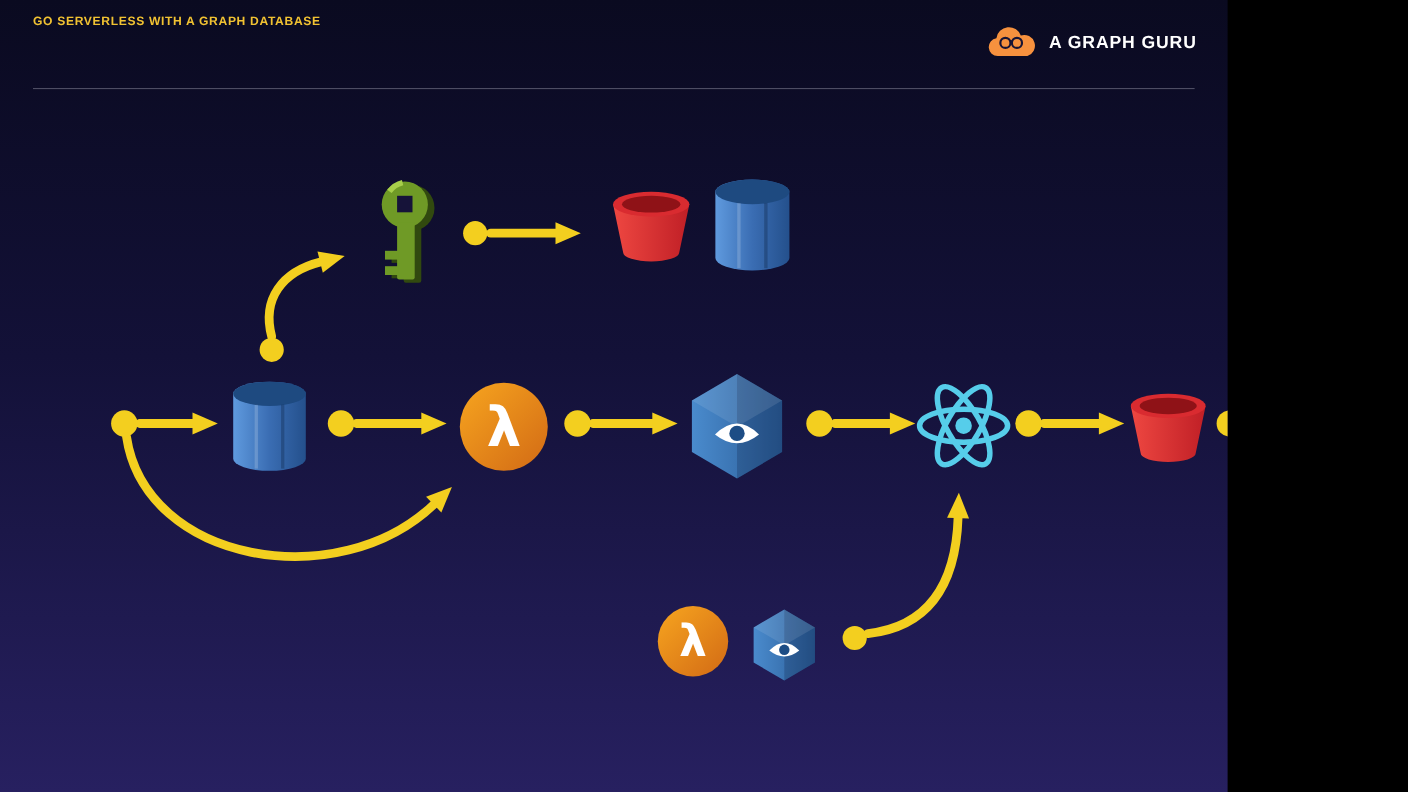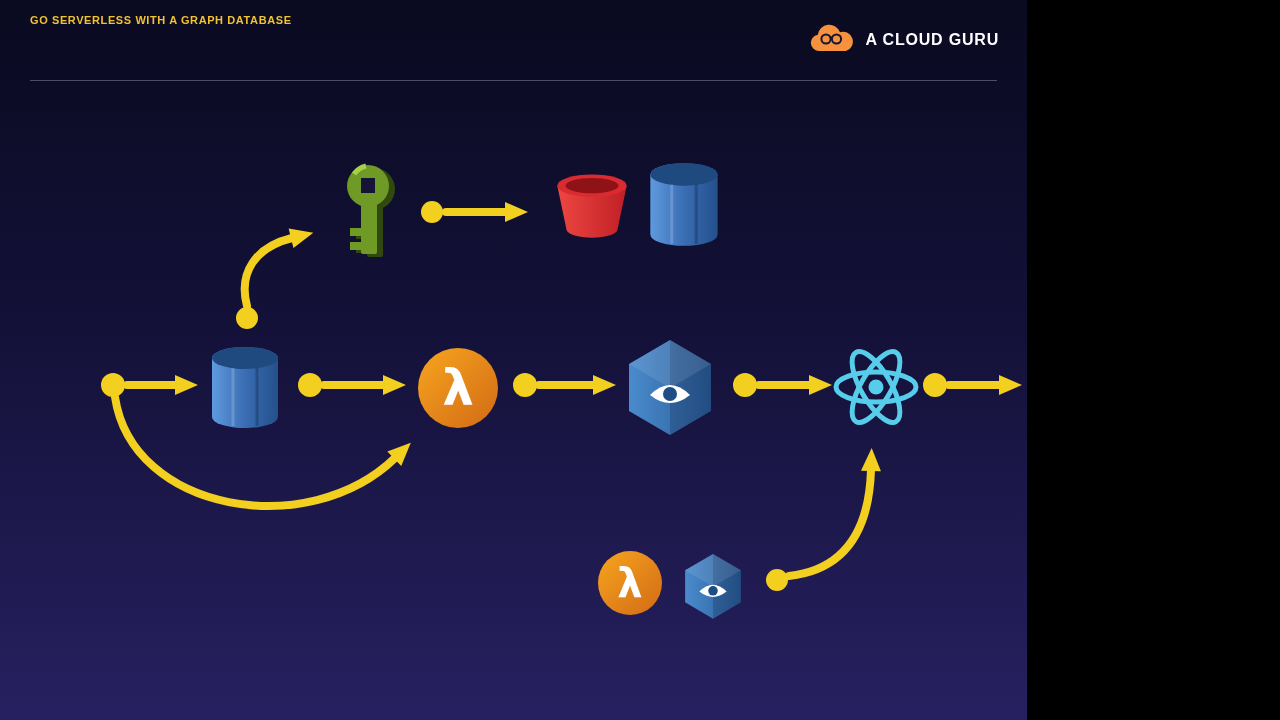--- a/index.html
+++ b/index.html
@@ -1,18 +1,18 @@
 <!DOCTYPE html>
 <html><head>
 <meta charset="utf-8">
 <style>
   html, body { margin: 0; padding: 0; background: #000; }
   .slide {
     position: relative;
-    width: 1027px;
+    width: 1116px;
     height: 720px;
     overflow: hidden;
     background: linear-gradient(180deg, #0a0a20 0%, #131138 45%, #272060 100%);
     font-family: "Liberation Sans", sans-serif;
   }
   .header { position: absolute; top: 14px; left: 30px; right: 30px; }
   .eyebrow {
     color: #f1c232;
     font-size: 11px;
     font-weight: bold;
@@ -62,21 +62,21 @@
   </div>
   <div class="divider"></div>
 
   <div class="logo">
     <svg width="48" height="32" viewBox="0 0 48 32">
       <path d="M11 27 a8.2 8.2 0 0 1 -1.2 -16.3 A11.5 11.5 0 0 1 32 8.2 A9 9 0 0 1 38 27 Z" fill="#f6913e"></path>
       <circle cx="18" cy="15" r="4.6" fill="none" stroke="#171435" stroke-width="2"></circle>
       <circle cx="28.5" cy="15" r="4.6" fill="none" stroke="#171435" stroke-width="2"></circle>
       <path d="M22.6 14.2 Q23.2 12.8 23.9 14.2" fill="none" stroke="#171435" stroke-width="2"></path>
     </svg>
-    <span class="logo-text">A CLOUD GURU</span>
+    <span class="logo-text">A GRAPH GURU</span>
   </div>
 
   <svg class="diagram-svg" viewBox="0 0 1280 720">
     <defs>
       <marker id="arw" markerUnits="userSpaceOnUse" markerWidth="28" markerHeight="24" refX="3" refY="11" orient="auto">
         <path d="M2 1 L25 11 L2 21 Z" fill="#f3cf1f"></path>
       </marker>
 
       <linearGradient id="gDB" x1="0" y1="0" x2="1" y2="0">
         <stop offset="0" stop-color="#5f9ade"></stop>

